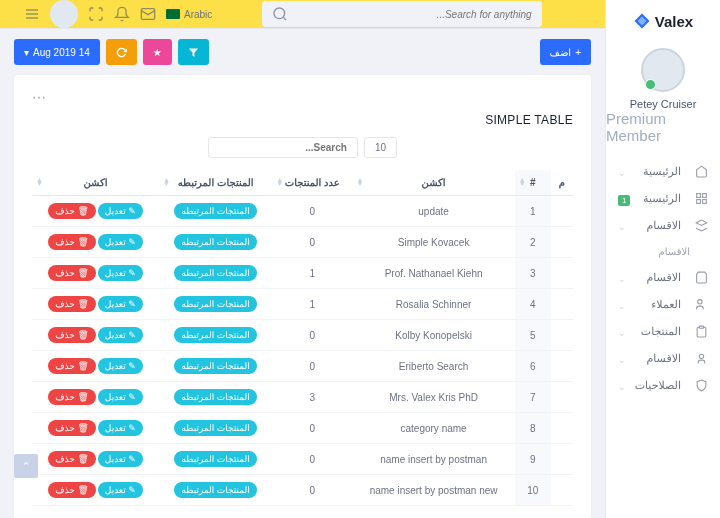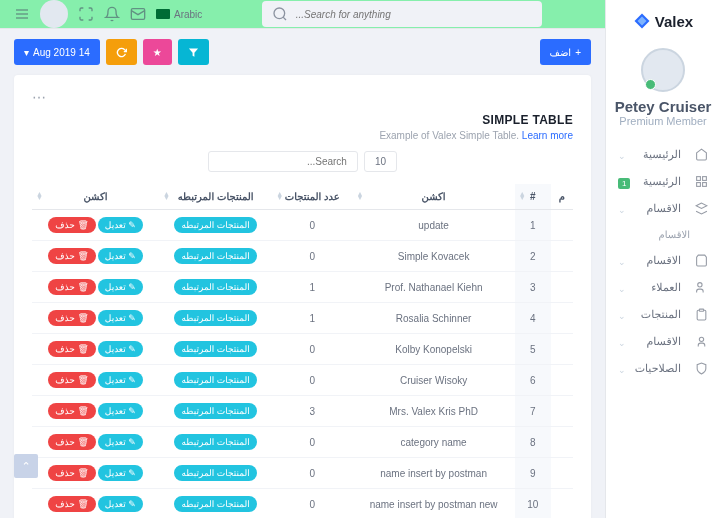--- a/index.html
+++ b/index.html
@@ -4,47 +4,47 @@
 <style>
 *{box-sizing:border-box;margin:0;padding:0;font-family:Arial,sans-serif}
 body{background:#f0f2f7;font-size:11px;color:#4a5568}
 .app{display:flex;height:100vh}
 .main{flex:1;display:flex;flex-direction:column}
 .sidebar{width:115px;background:#fff;border-left:1px solid #e5e7eb;display:flex;flex-direction:column;align-items:center;padding:12px 0}
 .logo{display:flex;align-items:center;gap:4px;font-weight:bold;font-size:15px;color:#1a202c;margin-bottom:18px}
 .logo-icon{width:18px;height:18px}
 .avatar{width:44px;height:44px;border-radius:50%;background:#e2e8f0;border:2px solid #cbd5e0;position:relative;margin-bottom:6px}
 .avatar::after{content:"";position:absolute;width:9px;height:9px;background:#48bb78;border-radius:50%;bottom:0;left:2px;border:1.5px solid #fff}
-.user-name{font-size:15px;color:#4a5568;font-weight:700}
-.user-role{font-size:11px;color:#a0aec0;margin-bottom:14px}
+.user-name{font-size:11px;color:#4a5568;font-weight:400}
+.user-role{font-size:15px;color:#a0aec0;margin-bottom:14px}
 .nav{width:100%;padding:0 8px}
 .nav-item{display:flex;align-items:center;justify-content:space-between;padding:7px 4px;font-size:11px;color:#6b7280;cursor:pointer}
 .nav-item.sub{padding-right:22px;font-size:10px;color:#9ca3af}
 .nav-right{display:flex;align-items:center;gap:14px}
 .nav-icon{width:13px;height:13px;opacity:.7}
 .chev{font-size:9px;color:#cbd5e0}
 .badge-g{background:#48bb78;color:#fff;font-size:8px;padding:1px 4px;border-radius:2px}
-.header{height:48px;background:#86efac;border-bottom:1px solid #e5e7eb;display:flex;align-items:center;padding:0 14px;gap:10px}
+.header{height:48px;background:#fde047;border-bottom:1px solid #e5e7eb;display:flex;align-items:center;padding:0 24px;gap:10px}
 .h-icon{width:16px;height:16px;opacity:.6;cursor:pointer}
 .h-av{width:28px;height:28px;border-radius:50%;background:#e2e8f0}
 .lang{display:flex;align-items:center;gap:4px;font-size:10px;color:#6b7280}
 .flag{width:14px;height:10px;background:linear-gradient(to bottom,#006c35 50%,#006c35 50%);border-radius:1px}
 .search{flex:1;display:flex;justify-content:center}
 .search-wrap{display:flex;align-items:center;background:#f0f2f7;border-radius:4px;padding:5px 10px;gap:8px;width:280px}
-.search-input{border:none;background:transparent;outline:none;font-size:10px;color:#9ca3af;flex:1;font-style:italic}
+.search-input{border:none;background:transparent;outline:none;font-size:10px;color:#9ca3af;text-align:right;flex:1;font-style:italic}
 .toolbar{display:flex;align-items:center;justify-content:space-between;padding:10px 14px}
 .tb-left{display:flex;gap:6px}
 .tb-btn{height:26px;padding:0 10px;border:none;border-radius:3px;color:#fff;font-size:10px;cursor:pointer;display:flex;align-items:center;gap:4px}
 .blue{background:#2b6cff}
 .orange{background:#f59e0b}
 .pink{background:#ec4899}
 .cyan{background:#06b6d4}
 .card{background:#fff;margin:0 14px 14px;border-radius:4px;padding:14px 18px;box-shadow:0 0 3px rgba(0,0,0,.04)}
 .card-head{text-align:right;margin-bottom:10px}
-.card-title{font-size:12px;font-weight:bold;color:#1a202c;letter-spacing:.3px}
+.card-title{font-size:12px;font-weight:normal;color:#1a202c;letter-spacing:.3px}
 .card-sub{font-size:10px;color:#9ca3af;margin-top:3px}
 .card-sub a{color:#2b6cff;text-decoration:none}
 .dots{color:#9ca3af;font-size:14px;margin-bottom:8px;text-align:left}
 .controls{display:flex;justify-content:center;gap:6px;margin-bottom:12px}
 .ctl{border:1px solid #e5e7eb;border-radius:3px;padding:4px 10px;font-size:10px;color:#6b7280;background:#fff}
 table{width:100%;border-collapse:collapse}
 th{font-size:10px;font-weight:bold;color:#4a5568;padding:7px 8px;border-bottom:1px solid #e5e7eb;text-align:center;position:relative}
 th .arrows{position:absolute;left:4px;top:50%;transform:translateY(-50%);font-size:7px;color:#cbd5e0;line-height:.7}
 td{font-size:10px;padding:7px 8px;border-bottom:1px solid #f1f3f7;text-align:center;color:#6b7280}
 .col-num{background:#f7f9fc;width:36px}
@@ -106,24 +106,23 @@
             </svg>
           </button>
       </div>
       <button class="tb-btn blue"><span>اضف</span> +</button>
     </div>
 
     <div class="card">
       <div class="dots">⋯</div>
       <div class="card-head">
         <div class="card-title">SIMPLE TABLE</div>
-        <div class="card-sub"><span>Example of Valex Simple Table. </span><a href="#">Learn more</a></div>
       </div>
       <div class="controls">
-        <input class="ctl" style="width: 150px; text-align: right;" placeholder="...Search">
+        <input class="ctl" style="width: 150px; text-align: right; font-weight: bold;" placeholder="...Search">
         <div class="ctl">10</div>
       </div>
       <table>
         <thead>
             <tr>
           <th><span class="arrows">▲<br>▼</span><span>اكشن</span></th>
           <th><span class="arrows">▲<br>▼</span><span>المنتجات المرتبطه</span></th>
           <th><span class="arrows">▲<br>▼</span><span>عدد المنتجات</span></th>
           <th><span class="arrows">▲<br>▼</span><span>اكشن</span></th>
           <th class="col-num"><span class="arrows">▲<br>▼</span><span>#</span></th>
@@ -168,21 +167,21 @@
               <td><button class="btn-sm btn-cyan">المنتجات المرتبطه</button></td>
               <td>0</td>
               <td>Kolby Konopelski</td>
               <td class="col-num">5</td>
               <td></td>
             </tr>
             <tr>
               <td><button class="btn-sm btn-red">حذف 🗑</button><button class="btn-sm btn-cyan">تعديل ✎</button></td>
               <td><button class="btn-sm btn-cyan">المنتجات المرتبطه</button></td>
               <td>0</td>
-              <td>Cruiser Wisoky</td>
+              <td>Eriberto Search</td>
               <td class="col-num">6</td>
               <td></td>
             </tr>
             <tr>
               <td><button class="btn-sm btn-red">حذف 🗑</button><button class="btn-sm btn-cyan">تعديل ✎</button></td>
               <td><button class="btn-sm btn-cyan">المنتجات المرتبطه</button></td>
               <td>3</td>
               <td>Mrs. Valex Kris PhD</td>
               <td class="col-num">7</td>
               <td></td>

